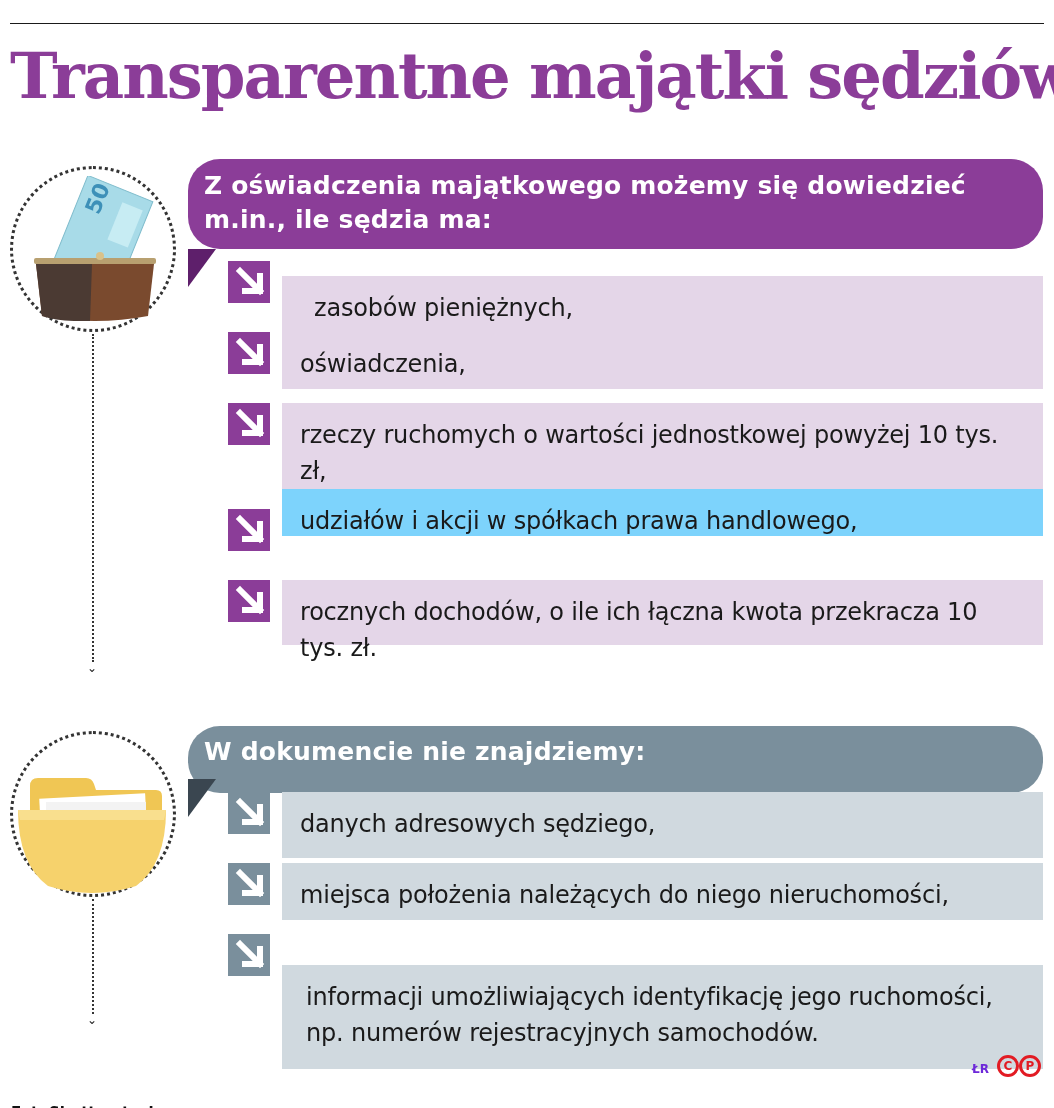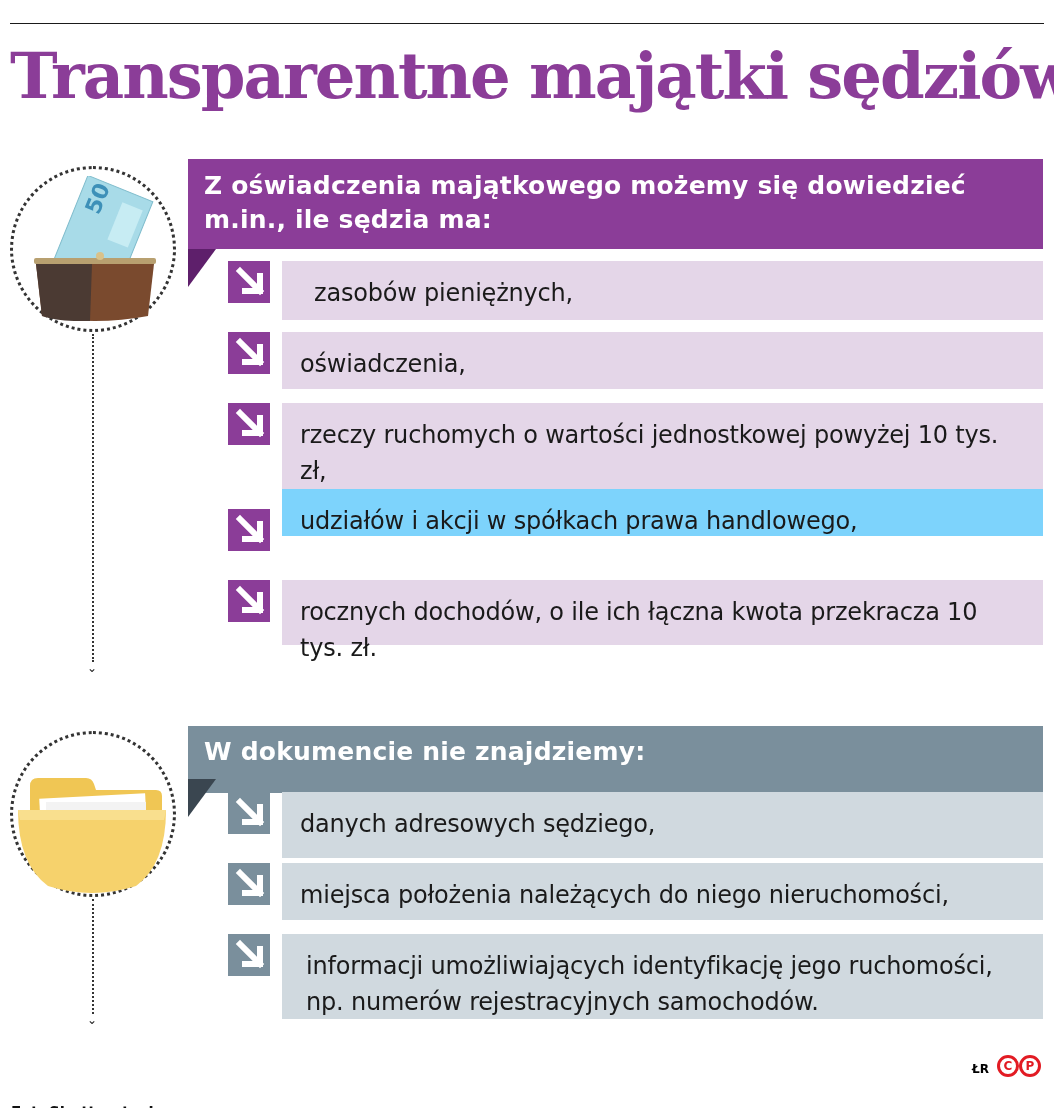--- a/index.html
+++ b/index.html
@@ -1,28 +1,28 @@
 <!DOCTYPE html>
 <html><head>
 <meta charset="utf-8">
 <style>
   html, body { margin:0; padding:0; background:#ffffff; }
   body { width:1054px; height:1108px; position:relative; overflow:hidden; font-family:"DejaVu Sans", sans-serif; }
   .top-rule { position:absolute; left:10px; top:23px; width:1034px; height:1px; background:#1a1a1a; }
   .title { position:absolute; left:10px; top:44px; font-family:"DejaVu Serif", serif; font-weight:bold; font-size:64px; letter-spacing:-2px; color:#8b3d98; line-height:1; white-space:nowrap; }
-  .section-head { position:absolute; left:188px; right:11px; color:#fff; font-weight:bold; font-size:25px; line-height:34px; padding:7px 14px 20px 16px; box-sizing:border-box; letter-spacing:0.2px; }
+  .section-head { position:absolute; left:188px; right:11px; color:#fff; font-weight:bold; font-size:25px; line-height:34px; padding:7px 14px 20px 16px; box-sizing:border-box; letter-spacing:0.2px;border-radius:32px; }
   .fold { position:absolute; left:188px; width:0; height:0; border-style:solid; }
   .item-icon { position:absolute; left:228px; width:42px; height:42px; }
   .item-icon svg { display:block; width:42px; height:42px; }
   .item-box { position:absolute; left:282px; right:11px; box-sizing:border-box; padding:14px 18px 12px 18px; font-size:24px; line-height:36px; color:#1a1a1a; letter-spacing:-0.2px; }
   .circle { position:absolute; border:3px dotted #333; border-radius:50%; box-sizing:border-box; }
   .vline { position:absolute; width:0; border-left:2px dotted #333; }
   .chev { position:absolute; font-size:12px; color:#222; line-height:1; }
   .credit { position:absolute; left:11px; top:1059px; font-size:15px; font-weight:bold; color:#111;margin-top:45px; }
-  .sig { position:absolute; left:972px; top:1062px; font-size:12px; font-weight:bold; color:#000000; }
+  .sig { position:absolute; left:972px; top:1062px; font-size:12px; font-weight:bold; color:#6d28d9; }
   .cp { position:absolute; top:1055px; width:22px; height:22px; border:3px solid #e21b23; border-radius:50%; box-sizing:border-box; color:#e21b23; font-weight:bold; font-size:12px; text-align:center; line-height:16px; }
 </style>
 </head>
 <body>
 
 <div class="top-rule"></div>
 <h1 class="title" style="margin:0;">Transparentne majątki sędziów</h1>
 
 <div>
   <div class="circle" style="left:10px; top:166px; width:166px; height:166px;"></div>
@@ -44,21 +44,21 @@
 
   <div class="section-head" style="top:159px; height:90px; background:#8b3d98; padding-top:10px;">Z oświadczenia majątkowego możemy się dowiedzieć m.in., ile sędzia ma:</div>
   <div class="fold" style="top:249px; border-width:0 28px 38px 0; border-color:transparent #5e1f6b transparent transparent; transform:scaleX(-1); left:188px;"></div>
 
   <div class="item-icon" style="top:261px;">
       <svg viewBox="0 0 42 42">
         <rect width="42" height="42" fill="#8b3d98"></rect>
         <path d="M12 10 L32 30 M32 15 L32 30 L17 30" stroke="#fff" stroke-width="6" fill="none" stroke-linecap="square"></path>
       </svg>
     </div>
-  <div class="item-box" style="top:261px; height:59px; background:#e4d6e8;padding-left:32px;">zasobów pieniężnych,</div>
+  <div class="item-box" style="top:276px; height:59px; background:#e4d6e8;padding-left:32px;">zasobów pieniężnych,</div>
 
   <div class="item-icon" style="top:332px;">
       <svg viewBox="0 0 42 42">
         <rect width="42" height="42" fill="#8b3d98"></rect>
         <path d="M12 10 L32 30 M32 15 L32 30 L17 30" stroke="#fff" stroke-width="6" fill="none" stroke-linecap="square"></path>
       </svg>
     </div>
   <div class="item-box" style="top:332px; height:57px; background:#e4d6e8;">oświadczenia,</div>
 
   <div class="item-icon" style="top:403px;">
@@ -118,19 +118,19 @@
       </svg>
     </div>
   <div class="item-box" style="top:863px; height:57px; background:#d0d9df;">miejsca położenia należących do niego nieruchomości,</div>
 
   <div class="item-icon" style="top:934px;">
       <svg viewBox="0 0 42 42">
         <rect width="42" height="42" fill="#7a8f9c"></rect>
         <path d="M12 10 L32 30 M32 15 L32 30 L17 30" stroke="#fff" stroke-width="6" fill="none" stroke-linecap="square"></path>
       </svg>
     </div>
-  <div class="item-box" style="top:934px; height:85px; background:#d0d9df;padding-left:24px;">informacji umożliwiających identyfikację jego ruchomości, np. numerów rejestracyjnych samochodów.</div>
+  <div class="item-box" style="top:965px; height:104px; background:#d0d9df;padding-left:24px;">informacji umożliwiających identyfikację jego ruchomości, np. numerów rejestracyjnych samochodów.</div>
 </div>
 
 <div class="credit">Fot. Shutterstock</div>
 <div class="sig">ŁR</div>
 <div class="cp" style="left:997px;">C</div>
 <div class="cp" style="left:1019px;">P</div>
 
 </body></html>

